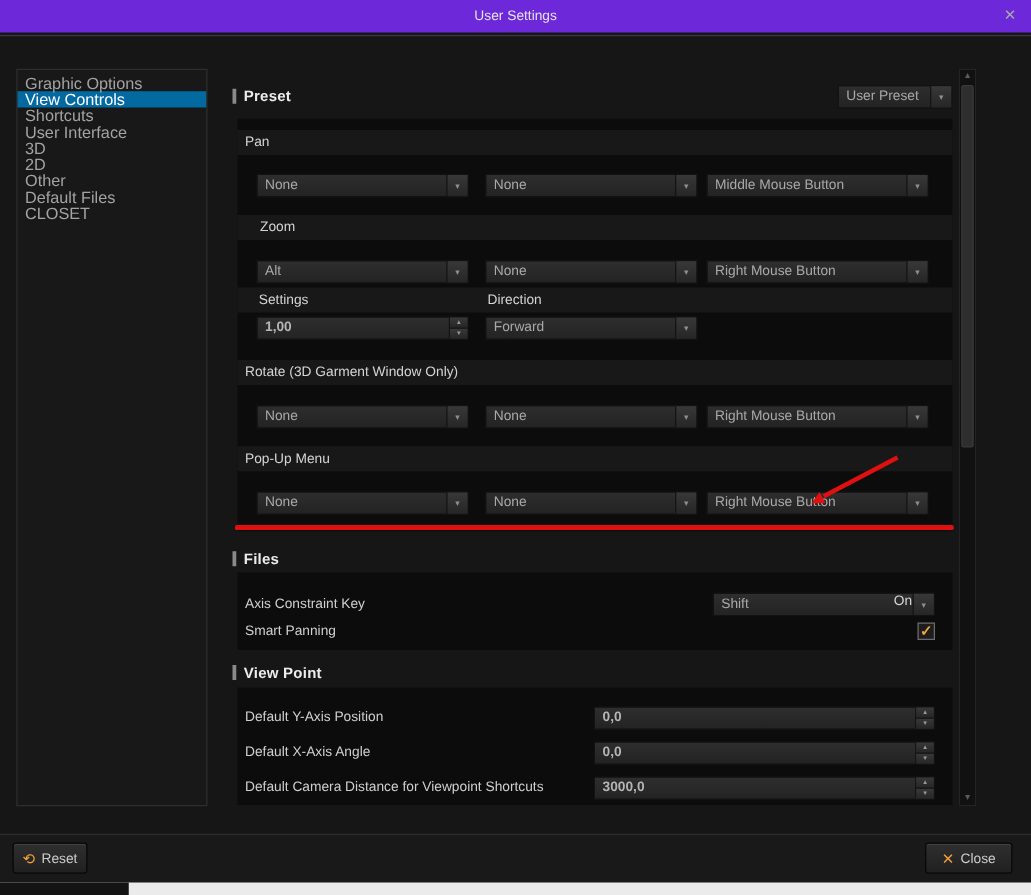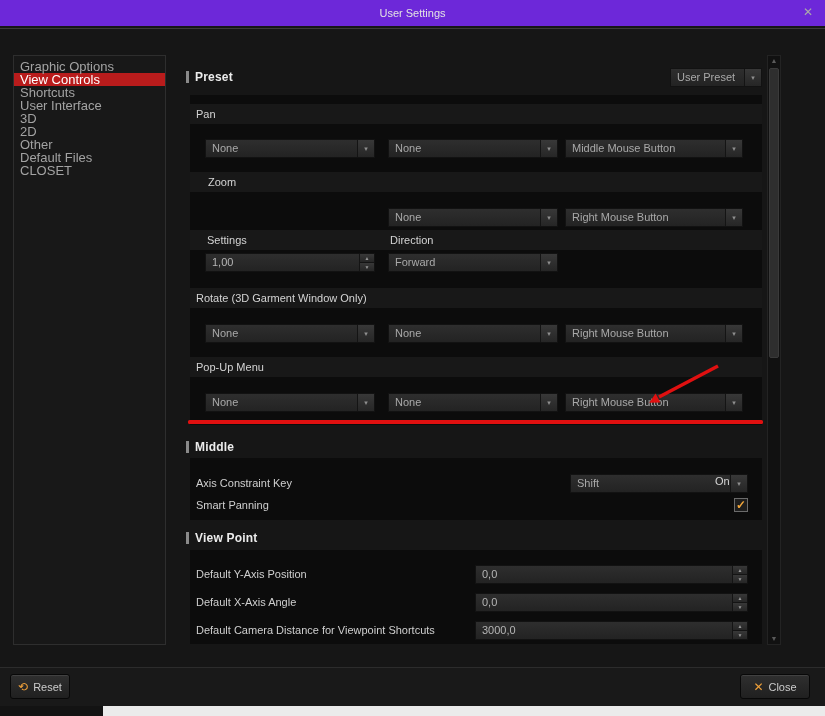--- a/index.html
+++ b/index.html
@@ -11,21 +11,21 @@
   .title { position:absolute; left:0; right:0; top:0; height:26px; line-height:26px; text-align:center;
            font-size:11px; color:#e3e3e3; }
   .tclose { position:absolute; right:12px; top:5px; font-size:12px; color:#aaaaaa; cursor:pointer; }
   .topline { position:absolute; left:0; top:28px; width:825px; height:1px; background:#3a3a3a; }
 
   
   .sidebar { position:absolute; left:13px; top:55px; width:153px; height:590px;
              background:#181818; border:1px solid #2e2e2e; padding-top:4px; }
   .side-item { height:13px; line-height:13px; font-size:13px; color:#a3a3a3; padding:0 6px;
                white-space:nowrap; cursor:pointer; }
-  .side-item.selected { background:#b91c1c; color:#ffffff; }
+  .side-item.selected { background:#0369a1; color:#ffffff; }
 
   
   .hdr { position:absolute; height:14px; display:flex; align-items:center; }
   .hbar { display:inline-block; width:3px; height:12px; background:#8a8a8a; margin-right:6px; }
   .htext { font-size:12px; font-weight:bold; color:#ececec; letter-spacing:.2px; white-space:nowrap; }
 
   
   .group { position:absolute; background:#0c0c0c; }
   .band { position:absolute; left:190px; width:572px; height:20px; background:#181818; }
   .glabel { position:absolute; font-size:11px; color:#d4d4d4; line-height:20px; white-space:nowrap; }
@@ -34,21 +34,21 @@
   
   .dd { position:absolute; height:19px; display:flex; align-items:stretch;
         background:linear-gradient(#2e2e2e,#232323); border:1px solid #121212; cursor:pointer;justify-content:space-between; }
   .ddtext { flex:1; font-size:11px; color:#a9a9a9; line-height:17px; padding-left:6px;
             white-space:nowrap; overflow:hidden; }
   .ddbtn { width:17px; border-left:1px solid #141414; background:linear-gradient(#383838,#262626);
            color:#8f8f8f; font-size:7px; display:flex; align-items:center; justify-content:center; }
 
   
   .spin { position:absolute; height:19px; display:flex; align-items:stretch;
-          background:linear-gradient(#2e2e2e,#232323); border:1px solid #121212; }
+          background:linear-gradient(#2e2e2e,#232323); border:1px solid #121212;font-weight:bold; }
   .sptext { flex:1; font-size:11px; color:#b5b5b5; line-height:17px; padding-left:6px; white-space:nowrap; }
   .spbtns { width:15px; display:flex; flex-direction:column; border-left:1px solid #141414; }
   .spb { flex:1; font-size:5px; color:#979797; display:flex; align-items:center; justify-content:center;
          background:linear-gradient(#383838,#262626); cursor:pointer; }
   .spbd { border-top:1px solid #141414; }
 
   
   .checkbox { position:absolute; width:14px; height:14px; background:#1d1d1d; border:1px solid #6b6b6b;
               display:flex; align-items:center; justify-content:center; cursor:pointer; }
   .checkmark { color:#f2a63a; font-size:12px; font-weight:bold; line-height:12px; }
@@ -119,20 +119,24 @@
     <span class="ddtext">None</span>
     <span class="ddbtn">▾</span>
   </div>
   <div class="dd" style="left:565px;top:139px;width:178px;">
     <span class="ddtext">Middle Mouse Button</span>
     <span class="ddbtn">▾</span>
   </div>
 
   <div class="band" style="top:172px;"></div>
   <div class="glabel" style="left:208px;top:172px;">Zoom</div>
+  <div class="dd" style="left:205px;top:208px;width:170px;">
+    <span class="ddtext">Alt</span>
+    <span class="ddbtn">▾</span>
+  </div>
   <div class="dd" style="left:388px;top:208px;width:170px;">
     <span class="ddtext">None</span>
     <span class="ddbtn">▾</span>
   </div>
   <div class="dd" style="left:565px;top:208px;width:178px;">
     <span class="ddtext">Right Mouse Button</span>
     <span class="ddbtn">▾</span>
   </div>
 
   <div class="band" style="top:230px;"></div>
@@ -176,21 +180,21 @@
     <span class="ddtext">None</span>
     <span class="ddbtn">▾</span>
   </div>
   <div class="dd" style="left:565px;top:393px;width:178px;">
     <span class="ddtext">Right Mouse Button</span>
     <span class="ddbtn">▾</span>
   </div>
 
   <div class="hdr" style="left:186px;top:440px;">
     <span class="hbar"></span>
-    <span class="htext">Middle</span>
+    <span class="htext">Files</span>
   </div>
   <div class="group" style="left:190px;top:458px;width:572px;height:62px;"></div>
   <div class="flabel" style="left:196px;top:474px;">Axis Constraint Key</div>
   <div class="dd" style="left:570px;top:474px;width:178px;">
     <span class="ddtext">Shift</span>
     <span class="ddbtn">▾</span>
   </div>
   <div class="flabel" style="left:196px;top:496px;">Smart Panning</div>
   <div class="flabel" style="left:715px;top:472px;color:#d6d6d6;">On</div>
   <div class="checkbox" style="left:734px;top:498px;">

